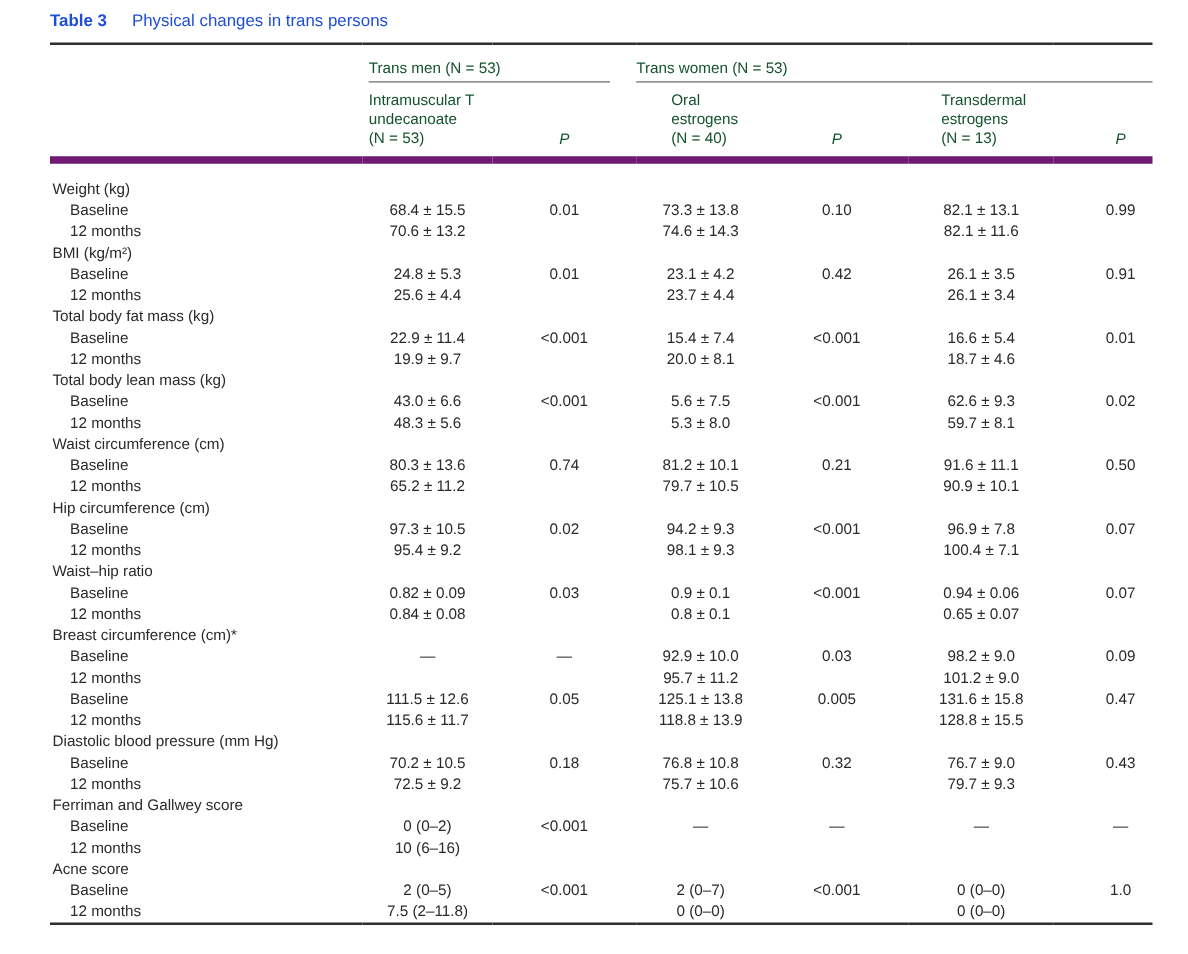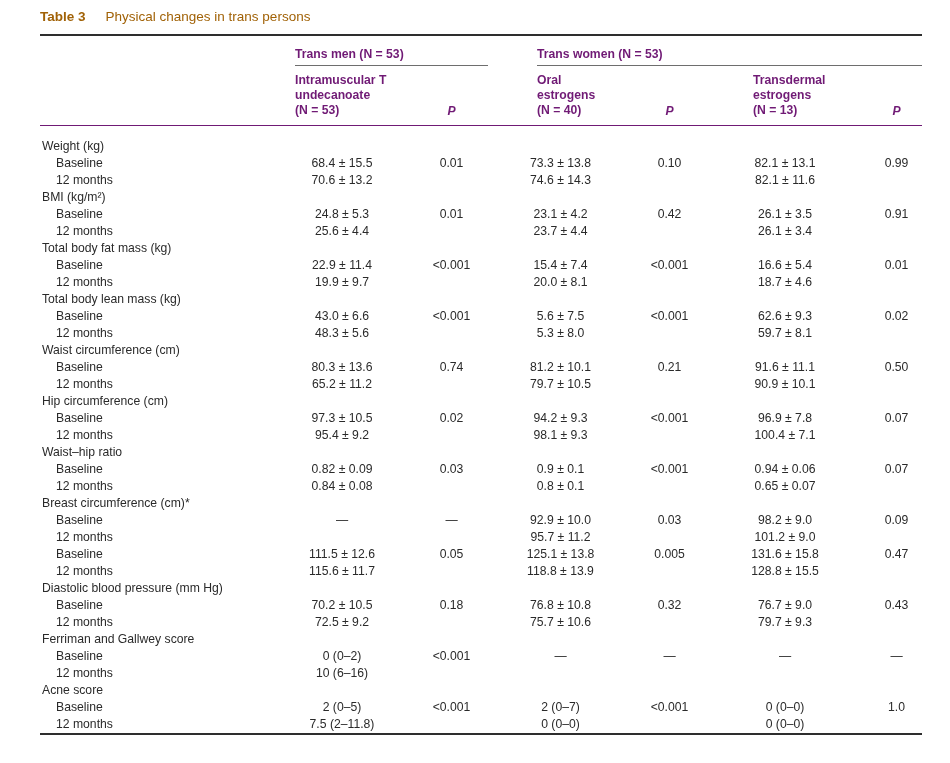--- a/index.html
+++ b/index.html
@@ -3,37 +3,37 @@
 <meta charset="utf-8">
 <style>
   html, body { margin:0; padding:0; }
   body {
     width:950px; height:763px; background:#ffffff;
     font-family:"Liberation Sans", sans-serif; color:#262626;
     position:relative; overflow:hidden;
   }
   .table-wrap { position:absolute; left:40px; top:8px; width:882px; }
 
-  .caption { font-size:13.5px; line-height:18px; margin:0 0 8px 0; color:#a16207; }
+  .caption { font-size:13.5px; line-height:18px; margin:0 0 8px 0; color:#1d4ed8; }
   .cap-label { font-weight:bold; margin-right:20px; }
 
   table {
     border-collapse:collapse; table-layout:fixed; width:882px;
     border-top:2px solid #2e2e2e; border-bottom:2px solid #2e2e2e;
   }
   col.c-lbl { width:250px; } col.c-v1 { width:104px; } col.c-p1 { width:115px; }
   col.c-v2 { width:103px; } col.c-p2 { width:115px; } col.c-v3 { width:116px; }
   col.c-p3 { width:79px; }
 
-  thead th { font-weight:bold; text-align:left; vertical-align:bottom; padding:0; font-size:12.2px; color:#701a75; }
+  thead th { font-weight:normal; text-align:left; vertical-align:bottom; padding:0; font-size:12.2px; color:#14532d; }
   tr.group-row th { padding-top:11px; }
   .grp { border-bottom:1.5px solid #6e6e6e; padding-bottom:4px; line-height:14px; }
   .grp1 { margin-left:5px; width:193px; }
-  .grp2 { margin-left:28px; }
-  tr.sub-row th { border-bottom:1px solid #701a75; padding-top:7px; padding-bottom:7px; }
+  .grp2 { }
+  tr.sub-row th { border-bottom:6px solid #701a75; padding-top:7px; padding-bottom:7px; }
   .colhead { white-space:pre-line; line-height:15px; }
   .col1 { padding-left:5px; }
   .col2 { padding-left:28px; }
   .col3 { padding-left:26px; }
   .p-head { font-style:italic; text-align:center; }
   .p-head.p3h { padding-left:28px; }
 
   tbody td { height:17px; line-height:17px; padding:0; font-size:12.2px; white-space:nowrap; color:#2a2a2a; }
   tbody tr:first-child td { padding-top:12px; }
   td.lbl { text-align:left; }

